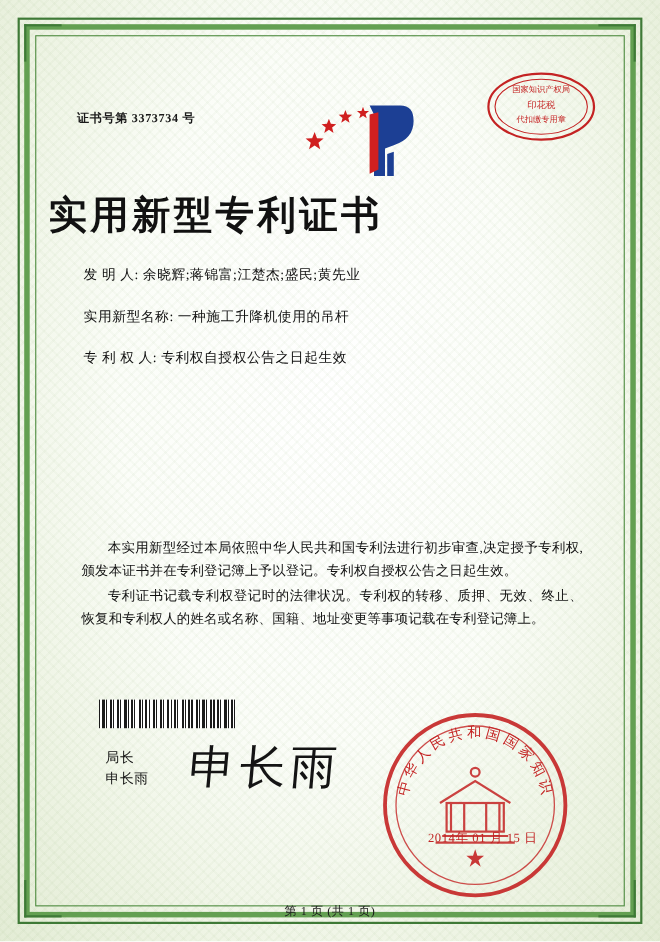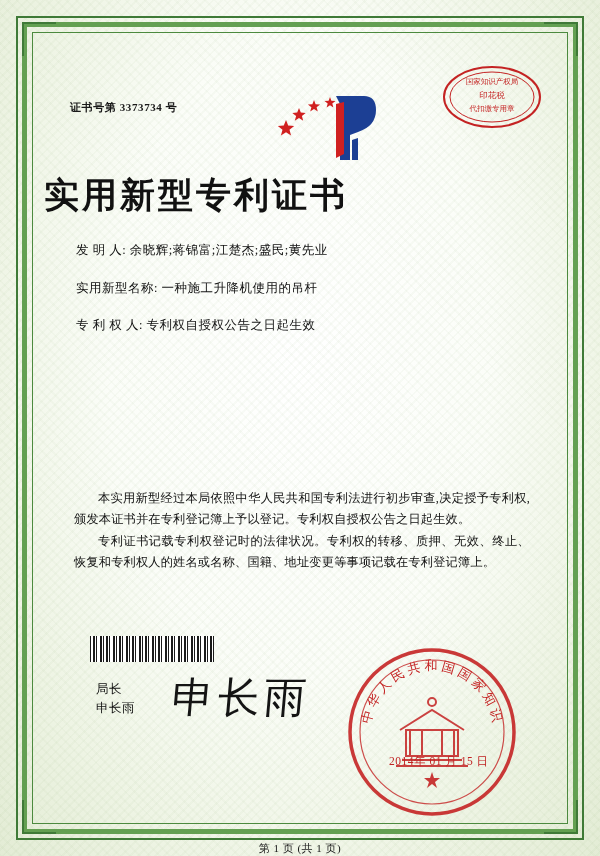--- a/index.html
+++ b/index.html
@@ -181,21 +181,21 @@
     position: absolute;
     left: 345px; top: 710px;
     font-size: 11.5px;
     color: #c02424;
     letter-spacing: 0.5px;
     white-space: nowrap;
   }
 
   .footer {
     position: absolute;
-    left: 0; right: 0; bottom: 0;
+    left: 0; right: 0; bottom: 20px;
     text-align: center;
     font-size: 11px;
     color: #1a1a1a;
     letter-spacing: 0.5px;
   }
 
   .seal-text { fill: #c42323; }
 </style>
 </head>
 <body>

